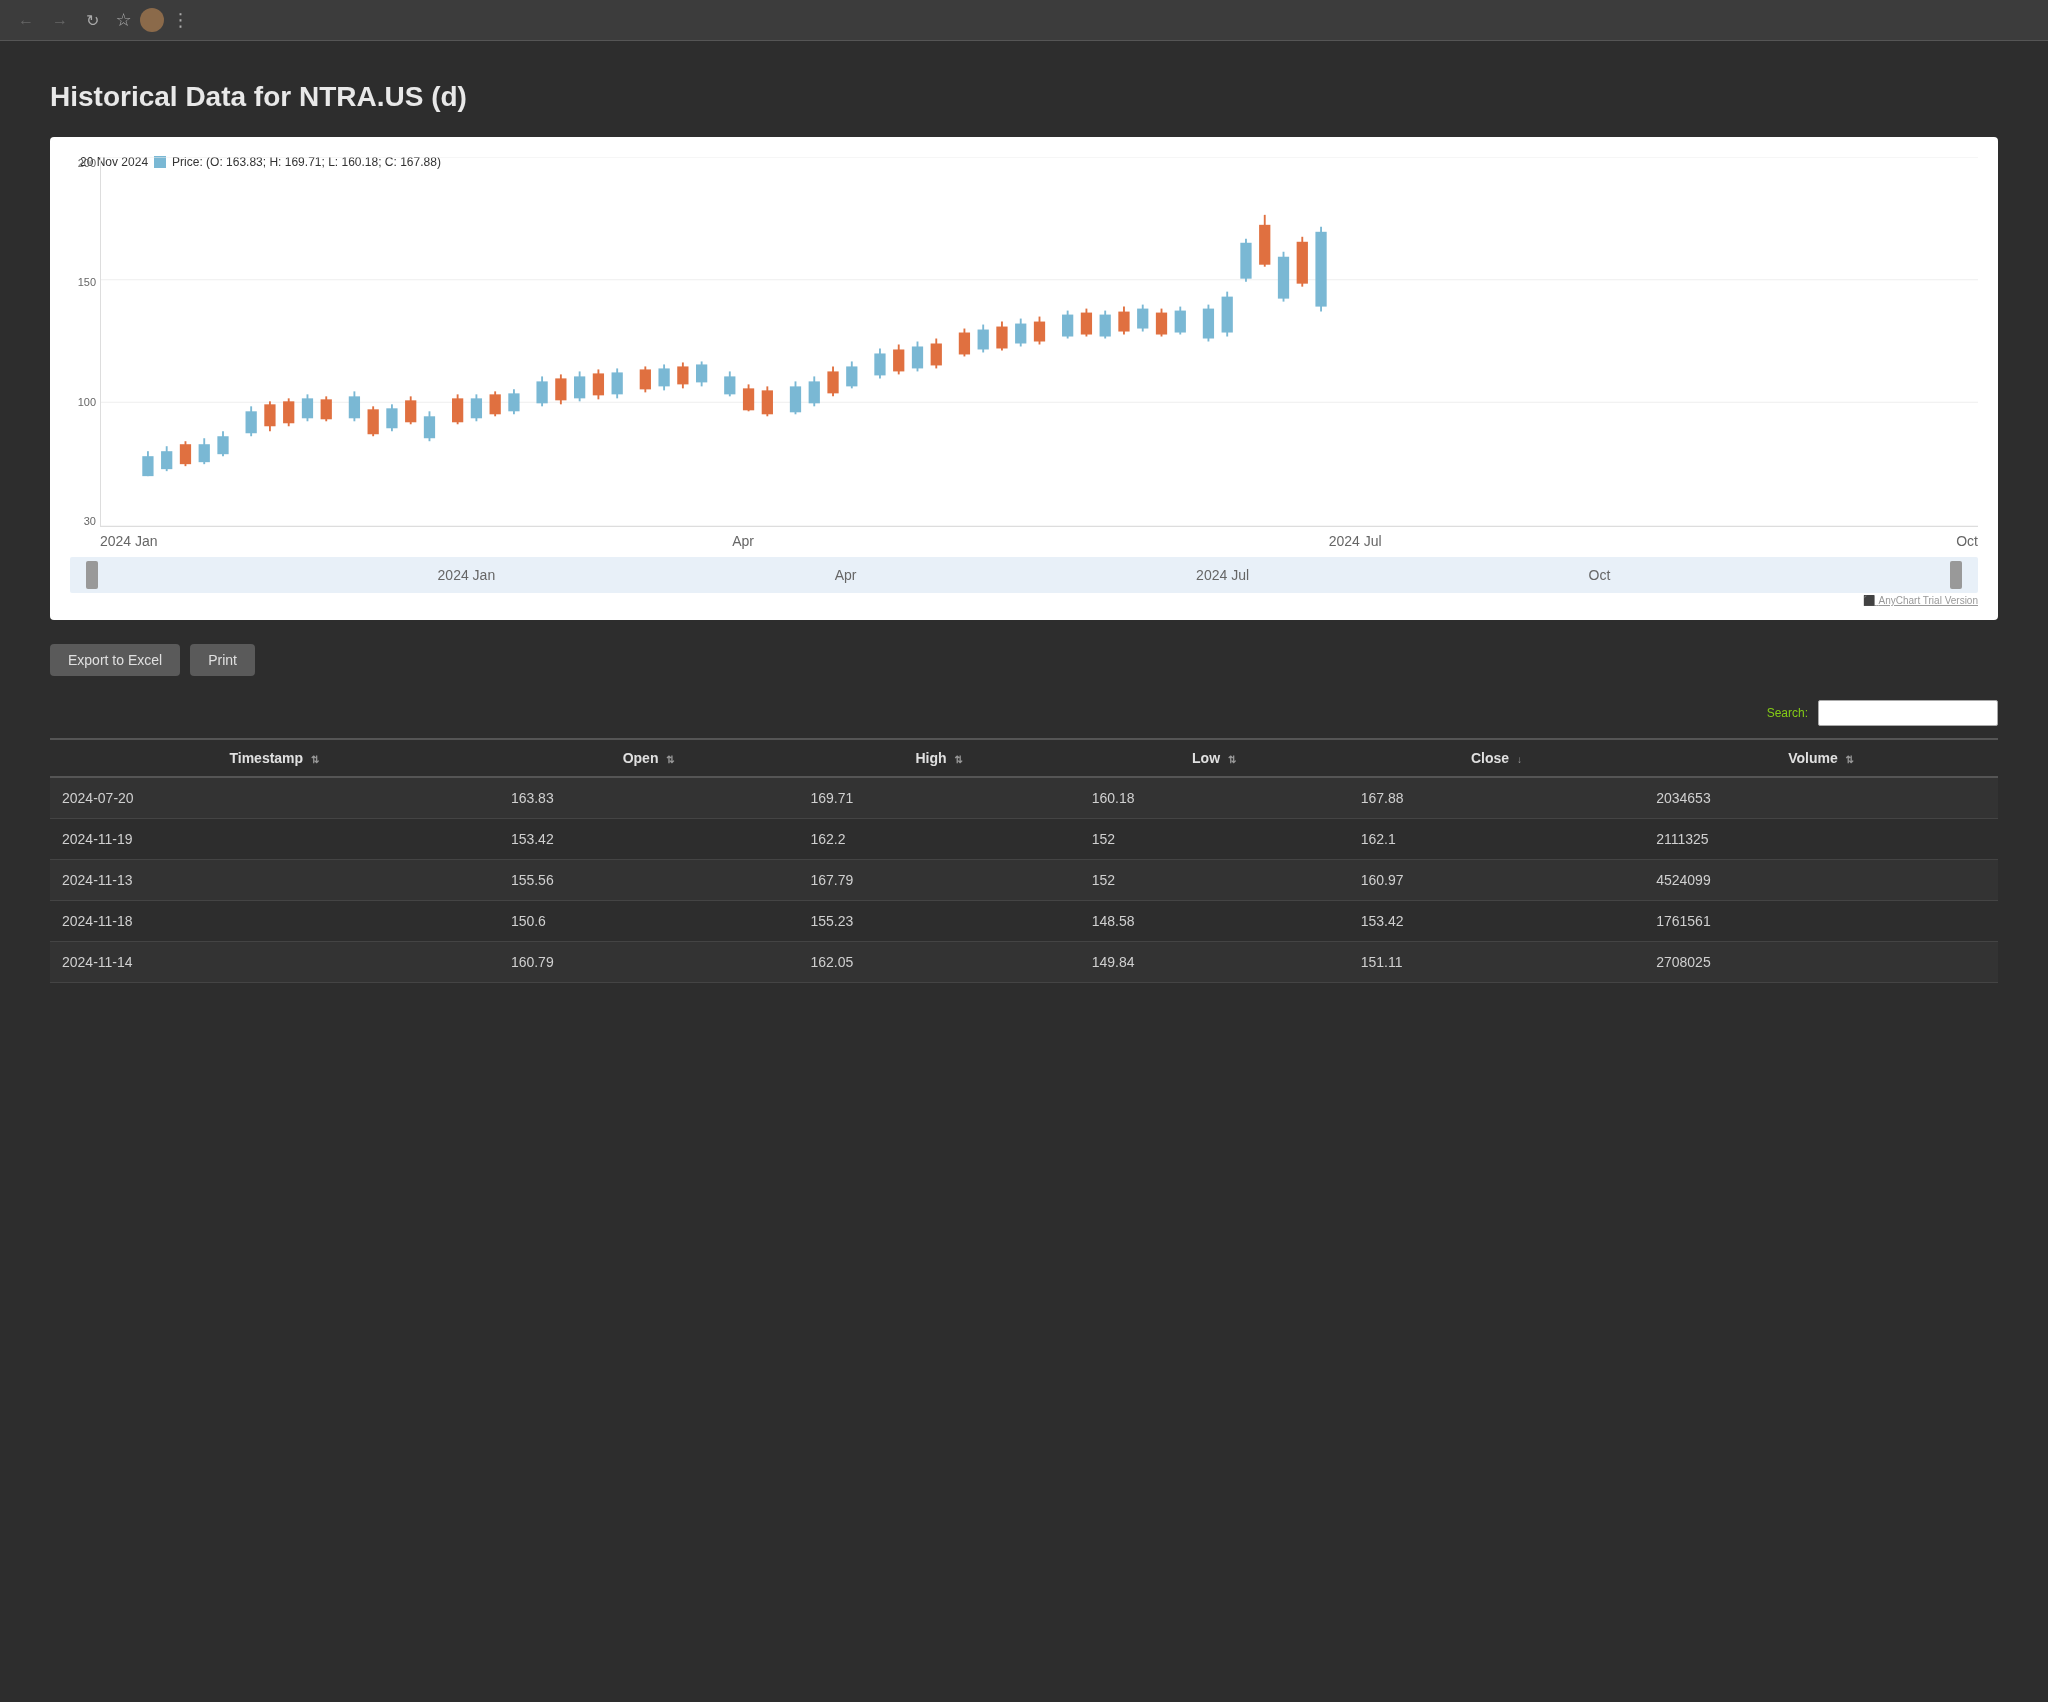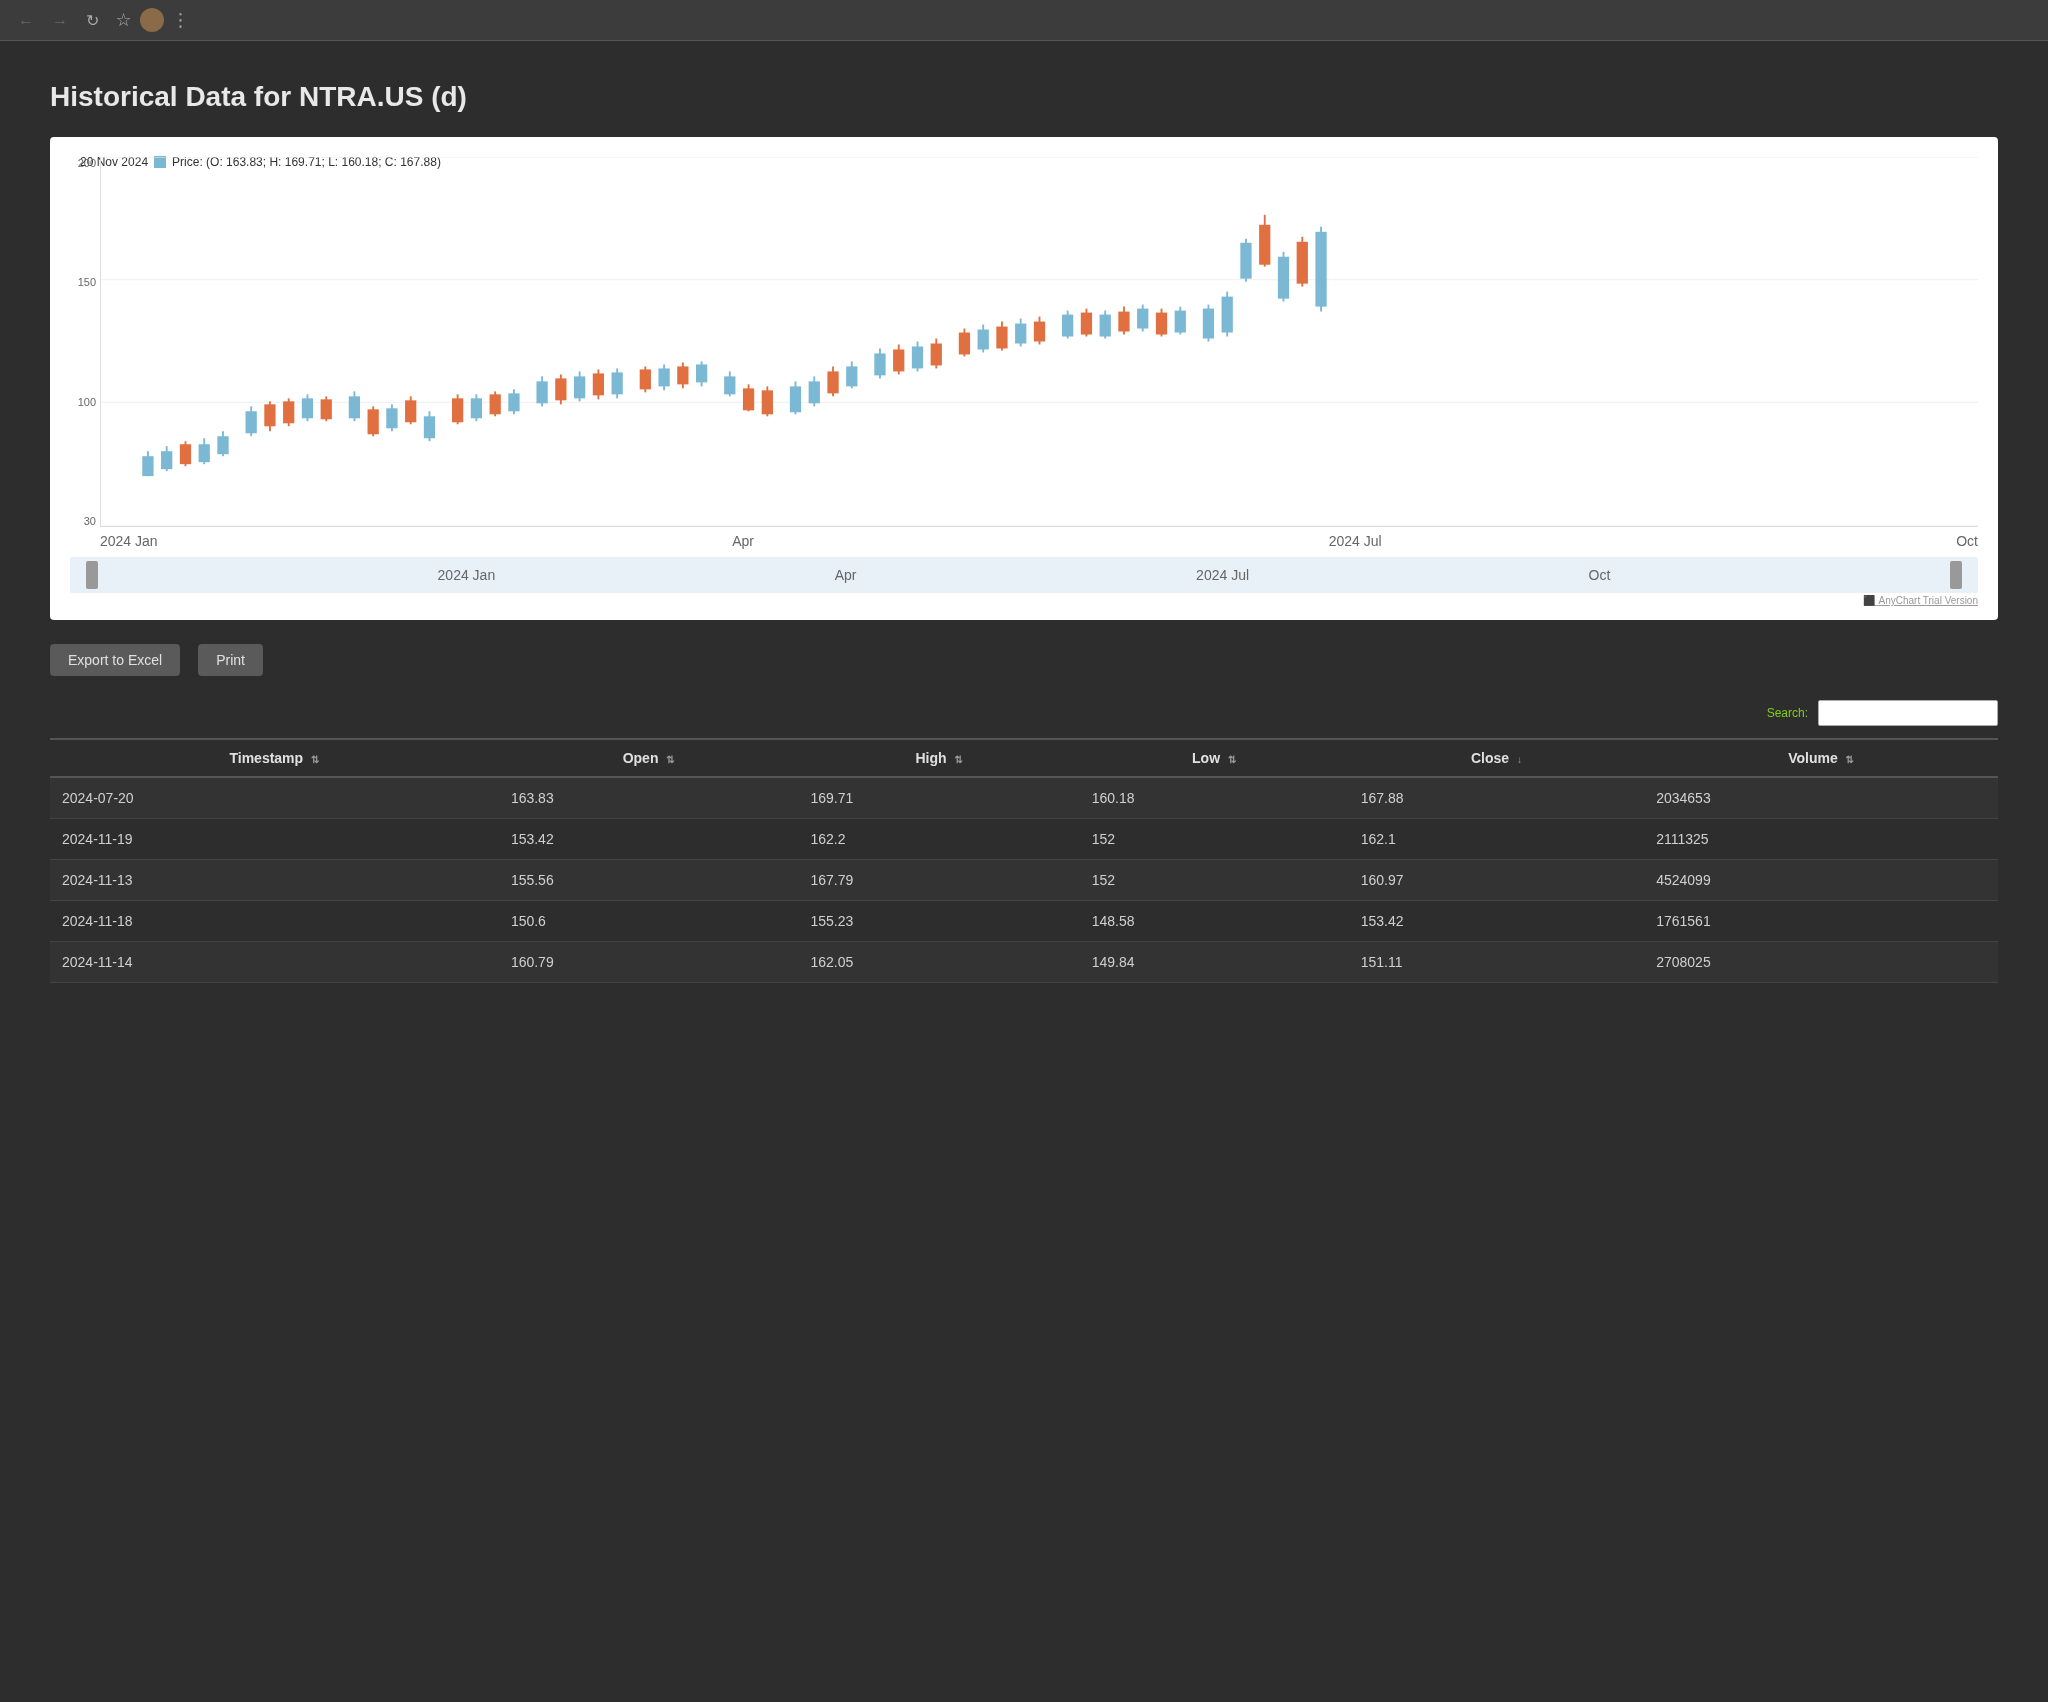--- a/index.html
+++ b/index.html
@@ -191,21 +191,21 @@
       text-align: right;
       font-size: 10px;
       color: #999;
       padding: 2px 10px 4px 0;
       text-decoration: underline;
     }
 
     
     .btn-row {
       display: flex;
-      gap: 18px;
+      gap: 10px;
       margin-bottom: 24px;
     }
     .btn {
       background: #5a5a5a;
       color: #e0e0e0;
       border: none;
       padding: 8px 18px;
       font-size: 14px;
       border-radius: 4px;
       cursor: pointer;

